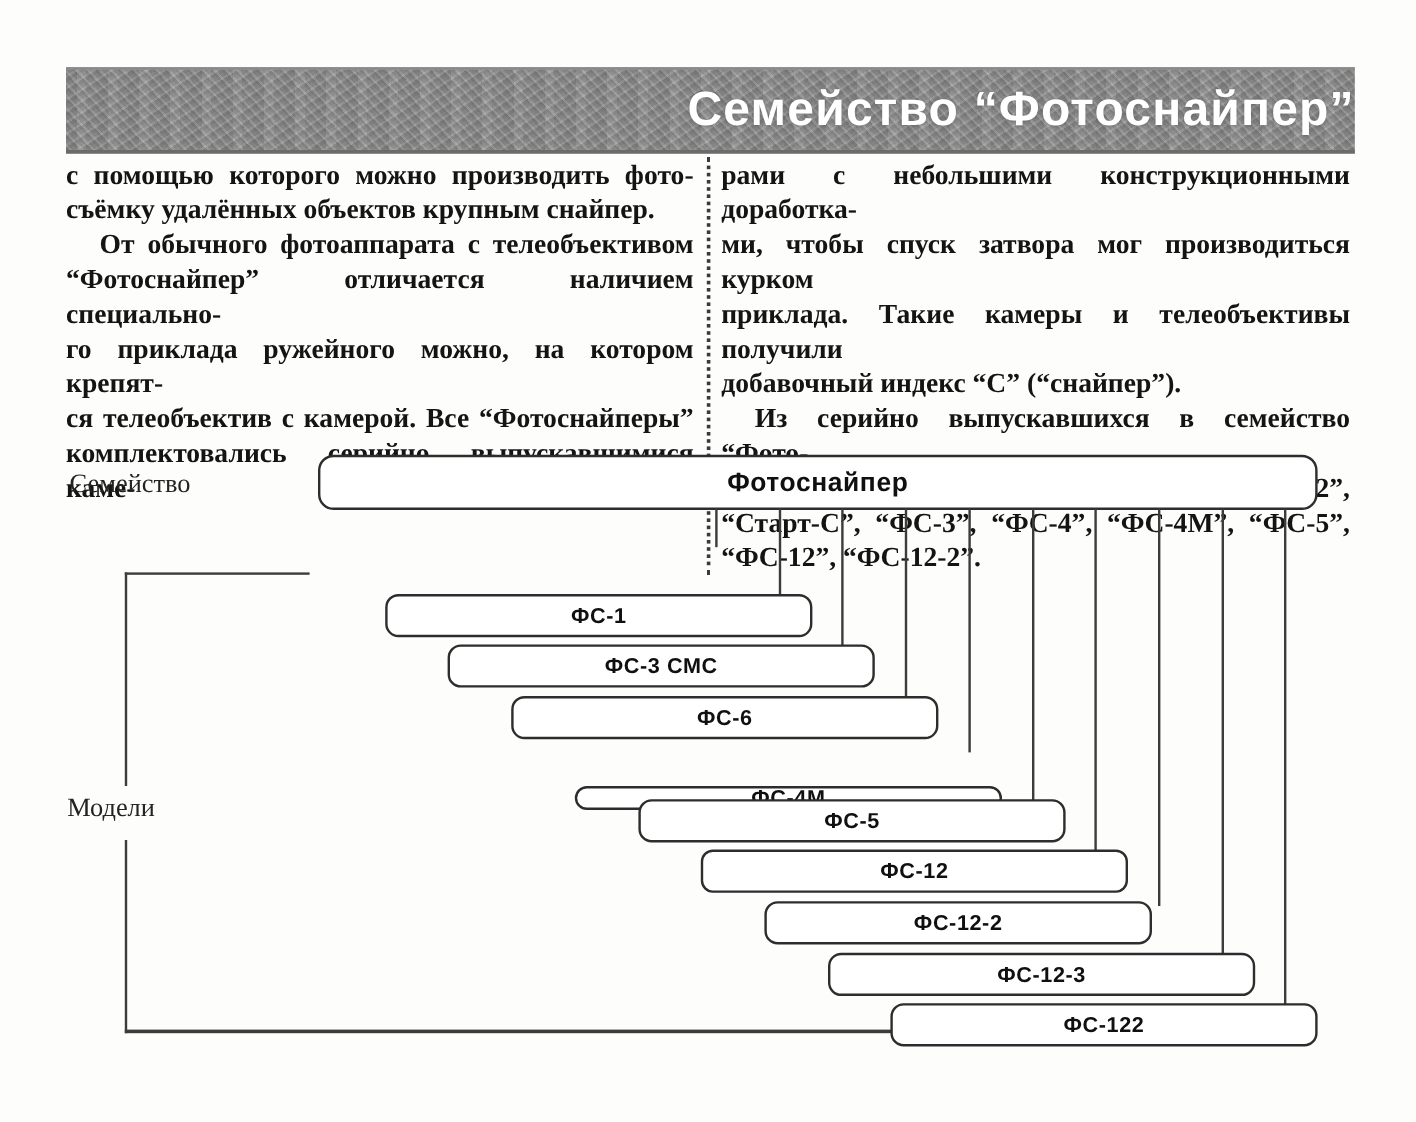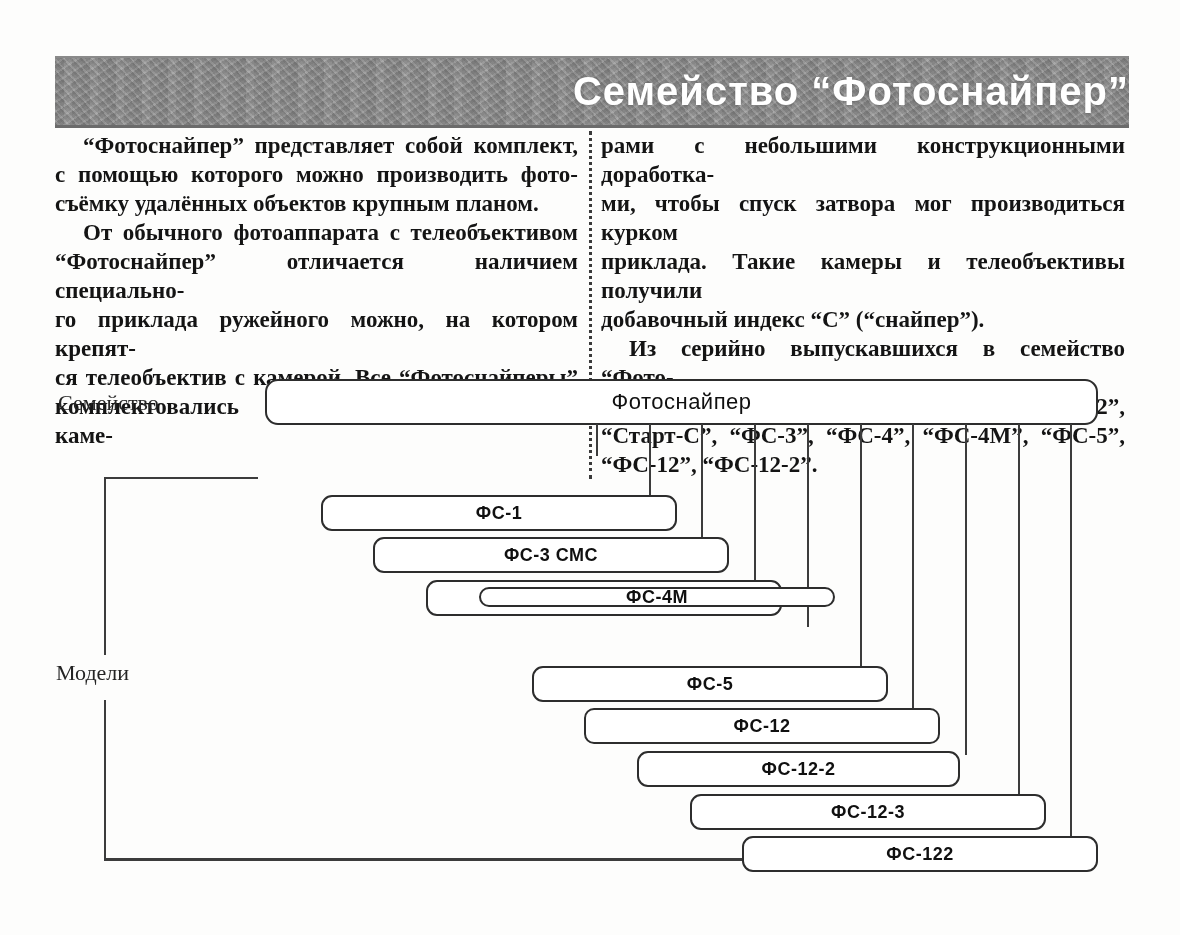--- a/index.html
+++ b/index.html
@@ -45,38 +45,37 @@
   .mbox{
     position:absolute;background:#ffffff;border:2px solid #2d2d2d;border-radius:11px;
     display:flex;align-items:center;justify-content:center;
     font-family:"Liberation Sans",sans-serif;font-weight:bold;
     font-size:18px;letter-spacing:.5px;color:#101010;box-sizing:border-box;
   }
   .root-box{
     position:absolute;left:265px;top:379px;width:833px;height:46px;
     background:#ffffff;border:2px solid #2d2d2d;border-radius:13px;
     display:flex;align-items:center;justify-content:center;
-    font-family:"Liberation Sans",sans-serif;font-weight:normal;
+    font-family:"Liberation Sans",sans-serif;font-weight:bold;
     font-size:22px;letter-spacing:.5px;color:#101010;box-sizing:border-box;
   }
 </style>
 </head>
 <body>
 
 <div class="page">
 
   <div class="banner">
     <span class="banner-title">Семейство “Фотоснайпер”</span>
   </div>
 
   <div class="columns">
     <div class="col col-left">
-        <div class="tline indent">“Фотоснайпер” представляет собой комплект,</div>
         <div class="tline">с помощью которого можно производить фото-</div>
-        <div class="tline parend">съёмку удалённых объектов крупным планом.</div>
+        <div class="tline parend">съёмку удалённых объектов крупным снайпер.</div>
         <div class="tline indent">От обычного фотоаппарата с телеобъективом</div>
         <div class="tline">“Фотоснайпер” отличается наличием специально-</div>
         <div class="tline">го приклада ружейного можно, на котором крепят-</div>
         <div class="tline">ся телеобъектив с камерой. Все “Фотоснайперы”</div>
         <div class="tline">комплектовались серийно выпускавшимися каме-</div>
       </div>
     <div class="divider"></div>
     <div class="col col-right">
         <div class="tline">рами с небольшими конструкционными доработка-</div>
         <div class="tline">ми, чтобы спуск затвора мог производиться курком</div>
@@ -114,21 +113,21 @@
       <div class="conn" style="left: 1070px; top: 424px; height: 416px;"></div>
       <div class="mbox" style="left: 321px; top: 495px; width: 356px; height: 36px;">
         <span>ФС-1</span>
       </div>
       <div class="mbox" style="left: 373px; top: 537px; width: 356px; height: 36px;">
         <span>ФС-3 СМС</span>
       </div>
       <div class="mbox" style="left: 426px; top: 580px; width: 356px; height: 36px;">
         <span>ФС-6</span>
       </div>
-      <div class="mbox" style="left: 479px; top: 587px; width: 356px; height: 20px;">
+      <div class="mbox" style="left: 479px; top: 655px; width: 356px; height: 20px;">
         <span>ФС-4М</span>
       </div>
       <div class="mbox" style="left: 532px; top: 666px; width: 356px; height: 36px;">
         <span>ФС-5</span>
       </div>
       <div class="mbox" style="left: 584px; top: 708px; width: 356px; height: 36px; border-radius: 10px;">
         <span>ФС-12</span>
       </div>
       <div class="mbox" style="left: 637px; top: 751px; width: 323px; height: 36px;">
         <span>ФС-12-2</span>

